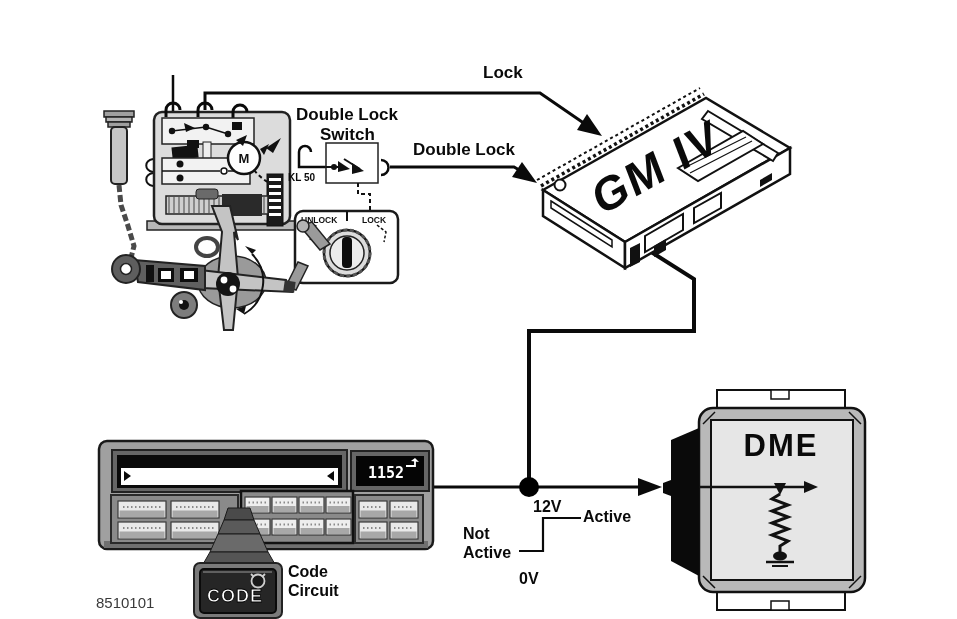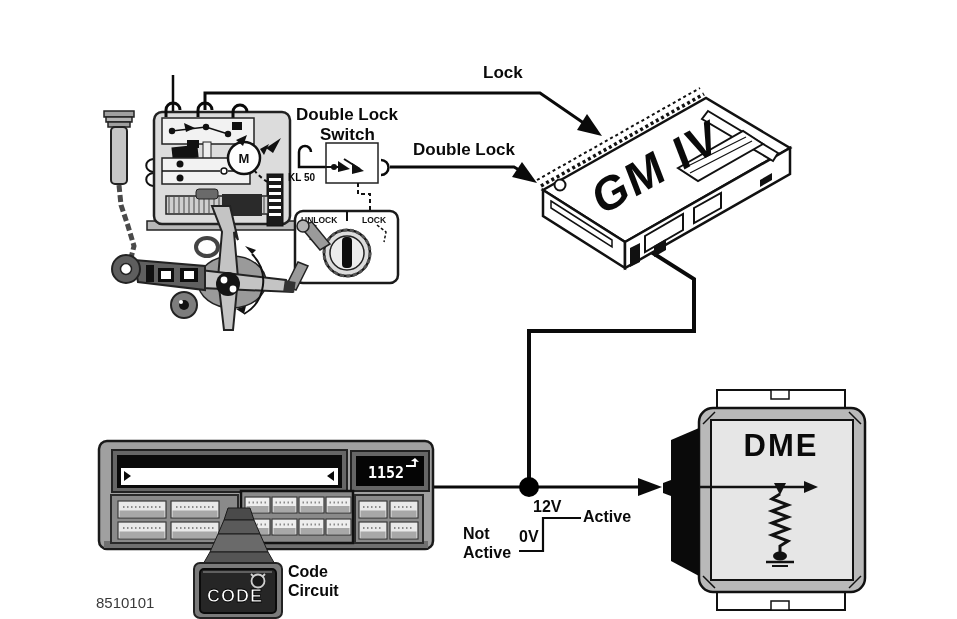--- a/index.html
+++ b/index.html
@@ -330,21 +330,21 @@
 
 <div class="lbl-sm" style="left:447px;top:524px;margin-left:16px;">
   <span style="display:block;">Not</span>
   <span style="display:block;">Active</span>
 </div>
 
 <div class="lbl-sm" style="left:533px;top:489px;margin-top:8px;">12V</div>
 
 <div class="lbl-sm" style="left:583px;top:507px;">Active</div>
 
-<div class="lbl-sm" style="left:519px;top:527px;">0V</div>
+<div class="lbl-sm" style="left:519px;top:569px;">0V</div>
 
 <div class="lbl-sm" style="left:288px;top:562px;">
   <span style="display:block;">Code</span>
   <span style="display:block;">Circuit</span>
 </div>
 
 <div class="fig-num" style="left:96px;top:594px;">8510101</div>
 
 </div>
 

